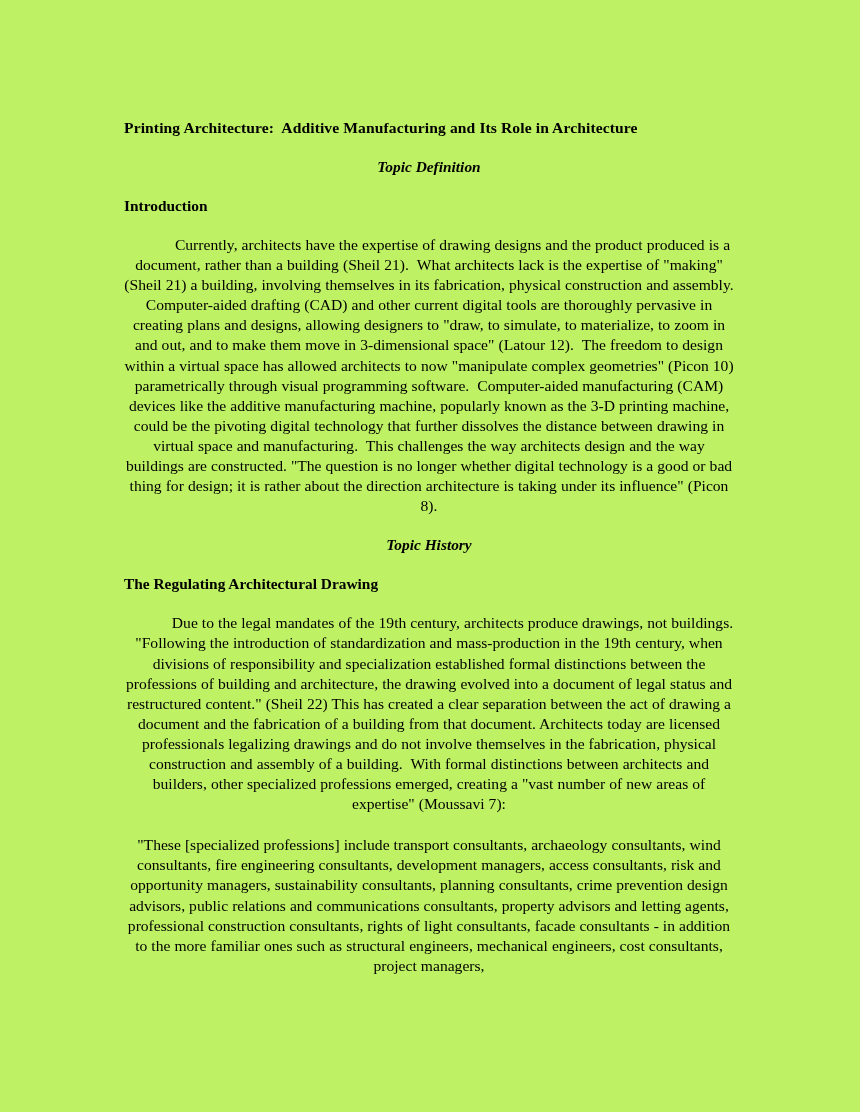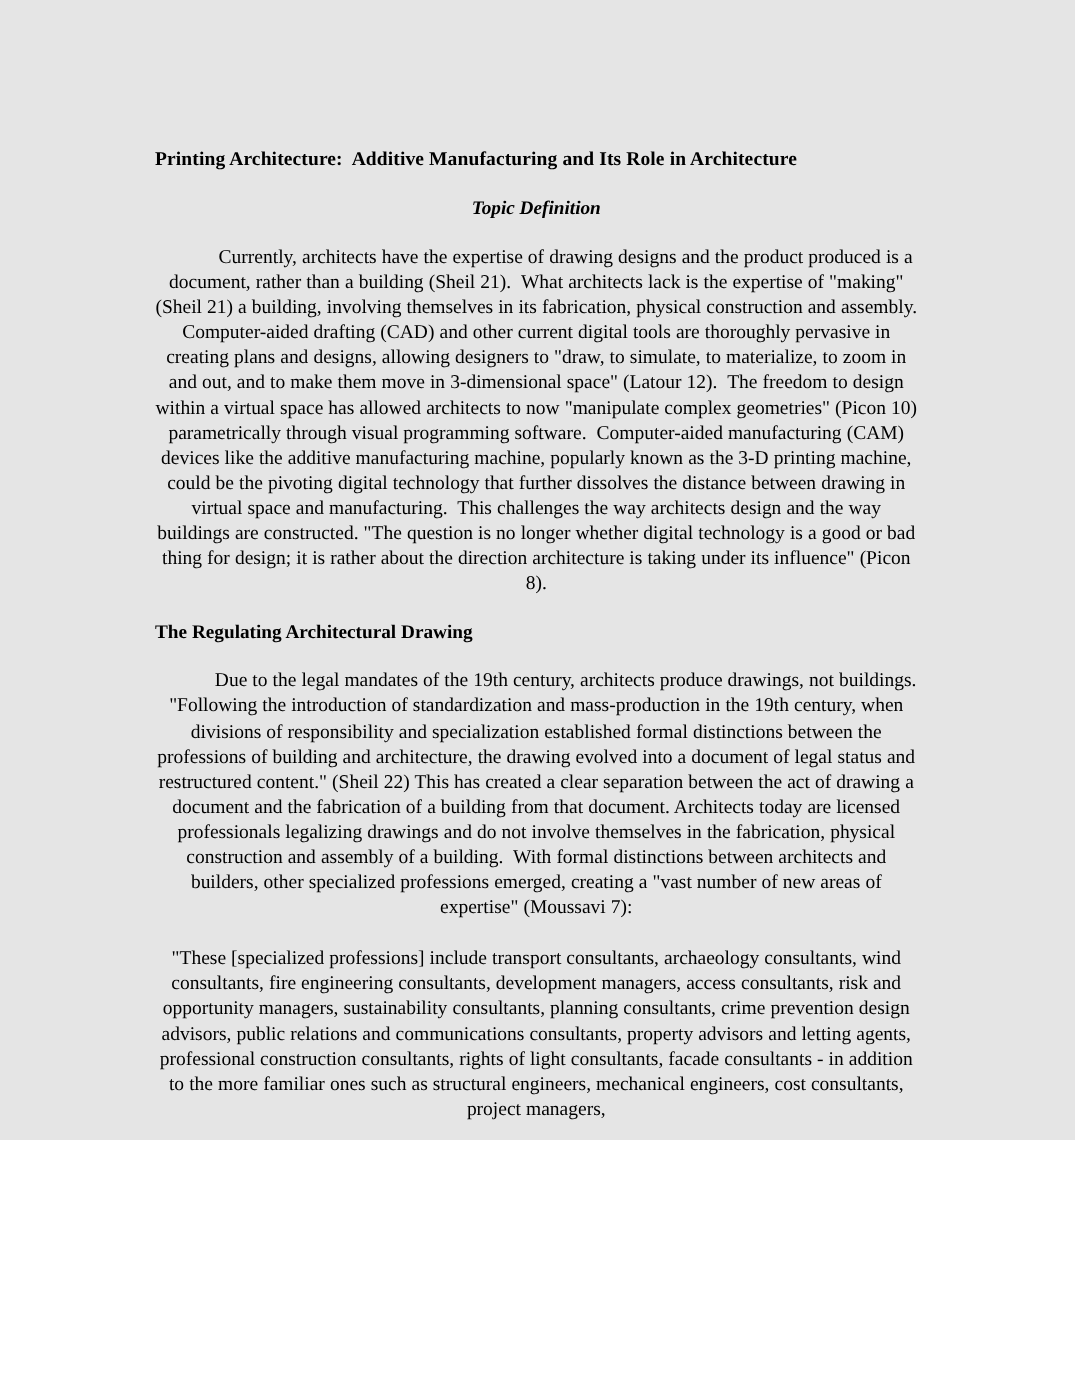--- a/index.html
+++ b/index.html
@@ -9,23 +9,23 @@
     background: #ffffff;
   }
   body {
     font-family: "Liberation Serif", "DejaVu Serif", serif;
     color: #000000;
     -webkit-font-smoothing: antialiased;
   }
   .page {
     position: relative;
     width: 860px;
-    height: 912px;
+    height: 1112px;
     margin: 0 auto;
-    background: #e5e5e5;
+    background: #bef264;
     overflow: hidden;
     box-sizing: border-box;
   }
   .content {
     position: absolute;
     left: 124px;
     top: 118px;
     width: 610px;
   }
   .doc-title {
@@ -72,23 +72,25 @@
 </head>
 <body>
 
 <div class="page">
   <div class="content">
 
     <h1 class="doc-title">Printing Architecture:  Additive Manufacturing and Its Role in Architecture</h1>
 
     <h2 class="section-head">Topic Definition</h2>
 
+    <h3 class="sub-head">Introduction</h3>
 
     <p class="body-para indented">Currently, architects have the expertise of drawing designs and the product produced is a document, rather than a building (Sheil 21).  What architects lack is the expertise of "making" (Sheil 21) a building, involving themselves in its fabrication, physical construction and assembly.  Computer-aided drafting (CAD) and other current digital tools are thoroughly pervasive in creating plans and designs, allowing designers to "draw, to simulate, to materialize, to zoom in and out, and to make them move in 3-dimensional space" (Latour 12).  The freedom to design within a virtual space has allowed architects to now "manipulate complex geometries" (Picon 10) parametrically through visual programming software.  Computer-aided manufacturing (CAM) devices like the additive manufacturing machine, popularly known as the 3-D printing machine, could be the pivoting digital technology that further dissolves the distance between drawing in virtual space and manufacturing.  This challenges the way architects design and the way buildings are constructed. "The question is no longer whether digital technology is a good or bad thing for design; it is rather about the direction architecture is taking under its influence" (Picon 8).</p>
 
+    <h2 class="section-head">Topic History</h2>
 
     <h3 class="sub-head">The Regulating Architectural Drawing</h3>
 
     <p class="body-para indented">Due to the legal mandates of the 19th century, architects produce drawings, not buildings.  "Following the introduction of standardization and mass-production in the 19th century, when divisions of responsibility and specialization established formal distinctions between the professions of building and architecture, the drawing evolved into a document of legal status and restructured content." (Sheil 22) This has created a clear separation between the act of drawing a document and the fabrication of a building from that document. Architects today are licensed professionals legalizing drawings and do not involve themselves in the fabrication, physical construction and assembly of a building.  With formal distinctions between architects and builders, other specialized professions emerged, creating a "vast number of new areas of expertise" (Moussavi 7):</p>
 
     <p class="body-para block-quote">"These [specialized professions] include transport consultants, archaeology consultants, wind consultants, fire engineering consultants, development managers, access consultants, risk and opportunity managers, sustainability consultants, planning consultants, crime prevention design advisors, public relations and communications consultants, property advisors and letting agents, professional construction consultants, rights of light consultants, facade consultants - in addition to the more familiar ones such as structural engineers, mechanical engineers, cost consultants, project managers,</p>
 
   </div>
 </div>
 

